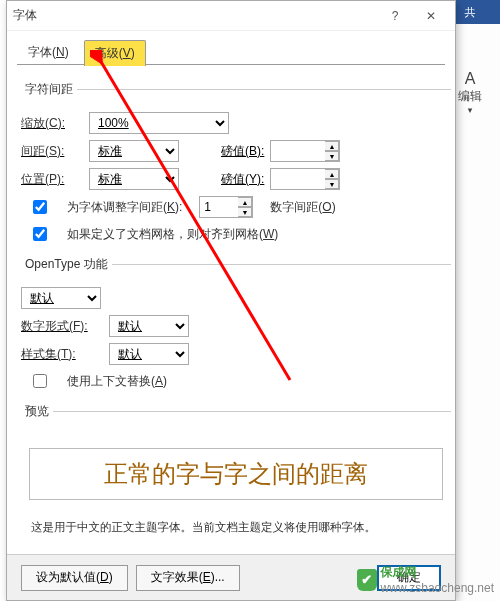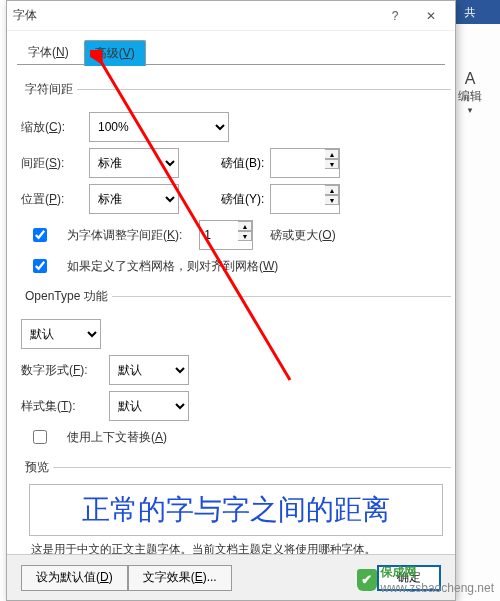--- a/index.html
+++ b/index.html
@@ -8,43 +8,43 @@
   .ribbon-right { position: absolute; right: 0; top: 0; width: 60px; height: 100%; background: #fdfdfd; border-left: 1px solid #ddd; }
   .ribbon-share { position:absolute; top:0; right:0; height:24px; width:60px; background:#2b579a; color:#fff; display:flex; align-items:center; justify-content:center; font-size:11px;}
   .ribbon-edit { position:absolute; top:70px; right:5px; width:50px; text-align:center; color:#444;}
   .ribbon-edit .arrow { font-size:9px;}
   .dialog { position: absolute; left: 6px; top: 0; width: 450px; height: 601px; background: #fff; border: 1px solid #aaa; box-shadow: 2px 2px 8px rgba(0,0,0,.25);}
   .titlebar { height: 30px; display:flex; align-items:center; padding: 0 6px; border-bottom: 1px solid #eee;}
   .titlebar .title { flex:1; font-size:12px; color:#333;}
   .titlebar .btn { width:36px; height:28px; display:flex; align-items:center; justify-content:center; color:#555;}
   .tabs { display:flex; padding: 8px 10px 0 10px; gap:4px;}
   .tab { padding: 4px 10px; border:1px solid transparent; border-bottom:none; border-radius:2px 2px 0 0; color:#333;}
-  .tab.active { border-color:#999; background:#0ea5e9; position:relative; top:1px;}
+  .tab.active { border-color:#999; background:#fde047; position:relative; top:1px;}
   .tab .hot { text-decoration: underline; }
   .tabline { height:1px; background:#999; margin: -1px 10px 0 10px;}
   .pane { padding: 10px 4px 0 14px; }
   fieldset { border: none; border-top: 1px solid #ccc; margin: 6px 0 4px 0; padding: 8px 0 0 0;}
   legend { padding: 0 4px; color:#333; font-size:12px;}
-  .row { display:flex; align-items:center; margin: 6px 0; gap:6px;}
+  .row { display:flex; align-items:center; margin: 6px 0; gap:6px;text-decoration:underline;}
   .lbl { width:62px; text-align:left; color:#333;}
   .lbl .hot, .chk-lbl .hot { text-decoration: underline; }
-  select, input[type=text] { height:30px; border:1px solid #aaa; background:#fff; padding:0 4px;}
+  select, input[type=text] { height:22px; border:1px solid #aaa; background:#fff; padding:0 4px;}
   .sel-wide { width:140px;}
   .sel-mid { width:90px;}
   .sel-ot { width:80px;}
   .num { width:70px; position:relative;}
   .num input { width:100%; padding-right:16px;}
   .num .spin { position:absolute; right:1px; top:1px; width:14px; height:20px; display:flex; flex-direction:column;}
   .num .spin span { flex:1; font-size:7px; display:flex; align-items:center; justify-content:center; border:1px solid #aaa; border-left:none; background:#f4f4f4;}
   .chk-row { display:flex; align-items:center; margin:6px 0 6px 8px; gap:17px;}
   input[type=checkbox]{ width:14px; height:14px;}
   .chk-lbl { color:#333;}
-  .preview-box { margin: 0 8px; height:52px; border:1px solid #bbb; background:#fff; display:flex; align-items:center; justify-content:center; font-family: SimSun,serif; font-size:28px; letter-spacing:0px; color:#1d4ed8;}
+  .preview-box { margin: 20px 8px; height:52px; border:1px solid #bbb; background:#fff; display:flex; align-items:center; justify-content:center; font-family: SimSun,serif; font-size:24px; letter-spacing:0px; color:#a16207;}
   .preview-note { margin: 6px 10px; font-size:11.5px; color:#333;}
-  .btnbar { position:absolute; left:0; right:0; bottom:0; height:46px; border-top:1px solid #ccc; display:flex; align-items:center; padding:0 14px; background:#f0f0f0;}
+  .btnbar { position:absolute; left:0; right:0; bottom:0; height:46px; border-top:1px solid #ccc; display:flex; align-items:center; padding:0 14px; gap:8px; background:#f0f0f0;}
   .btnbar .push { flex:1;}
   button.std { height:26px; padding: 0 14px; background:#f7f7f7; border:1px solid #999;}
   button.primary { border:2px solid #0a64ad; background:#fff; color:#111; padding:0 18px;}
   .arrow-svg { position:absolute; left:90px; top:50px; pointer-events:none; }
   .watermark { position:absolute; right:6px; bottom:6px; display:flex; align-items:center; gap:4px; font-size:13px; color:#3a9c3a; font-weight:bold;}
   .watermark .shield { width:20px; height:22px; background:#4cae4c; border-radius:3px 3px 6px 6px; position:relative; display:flex; align-items:center; justify-content:center; color:#fff; font-size:13px;}
 </style>
 </head>
 <body>
 
@@ -111,21 +111,21 @@
         <div class="chk-row">
           <input type="checkbox" checked="" style="">
           <span class="chk-lbl"><span>为字体调整字间距</span>(<span class="hot">K</span>):</span>
           <div class="num" style="width:54px">
             <input type="text" value="1" style="">
             <div class="spin">
                 <span>▲</span>
                 <span>▼</span>
               </div>
           </div>
-          <span class="chk-lbl"><span>磅或更大</span>(<span class="hot">O</span>)</span>
+          <span class="chk-lbl"><span>数字间距</span>(<span class="hot">O</span>)</span>
         </div>
 
         <div class="chk-row">
           <input type="checkbox" checked="" style="">
           <span class="chk-lbl"><span>如果定义了文档网格，则对齐到网格</span>(<span class="hot">W</span>)</span>
         </div>
       </fieldset>
 
       <fieldset>
         <legend>OpenType 功能</legend>

